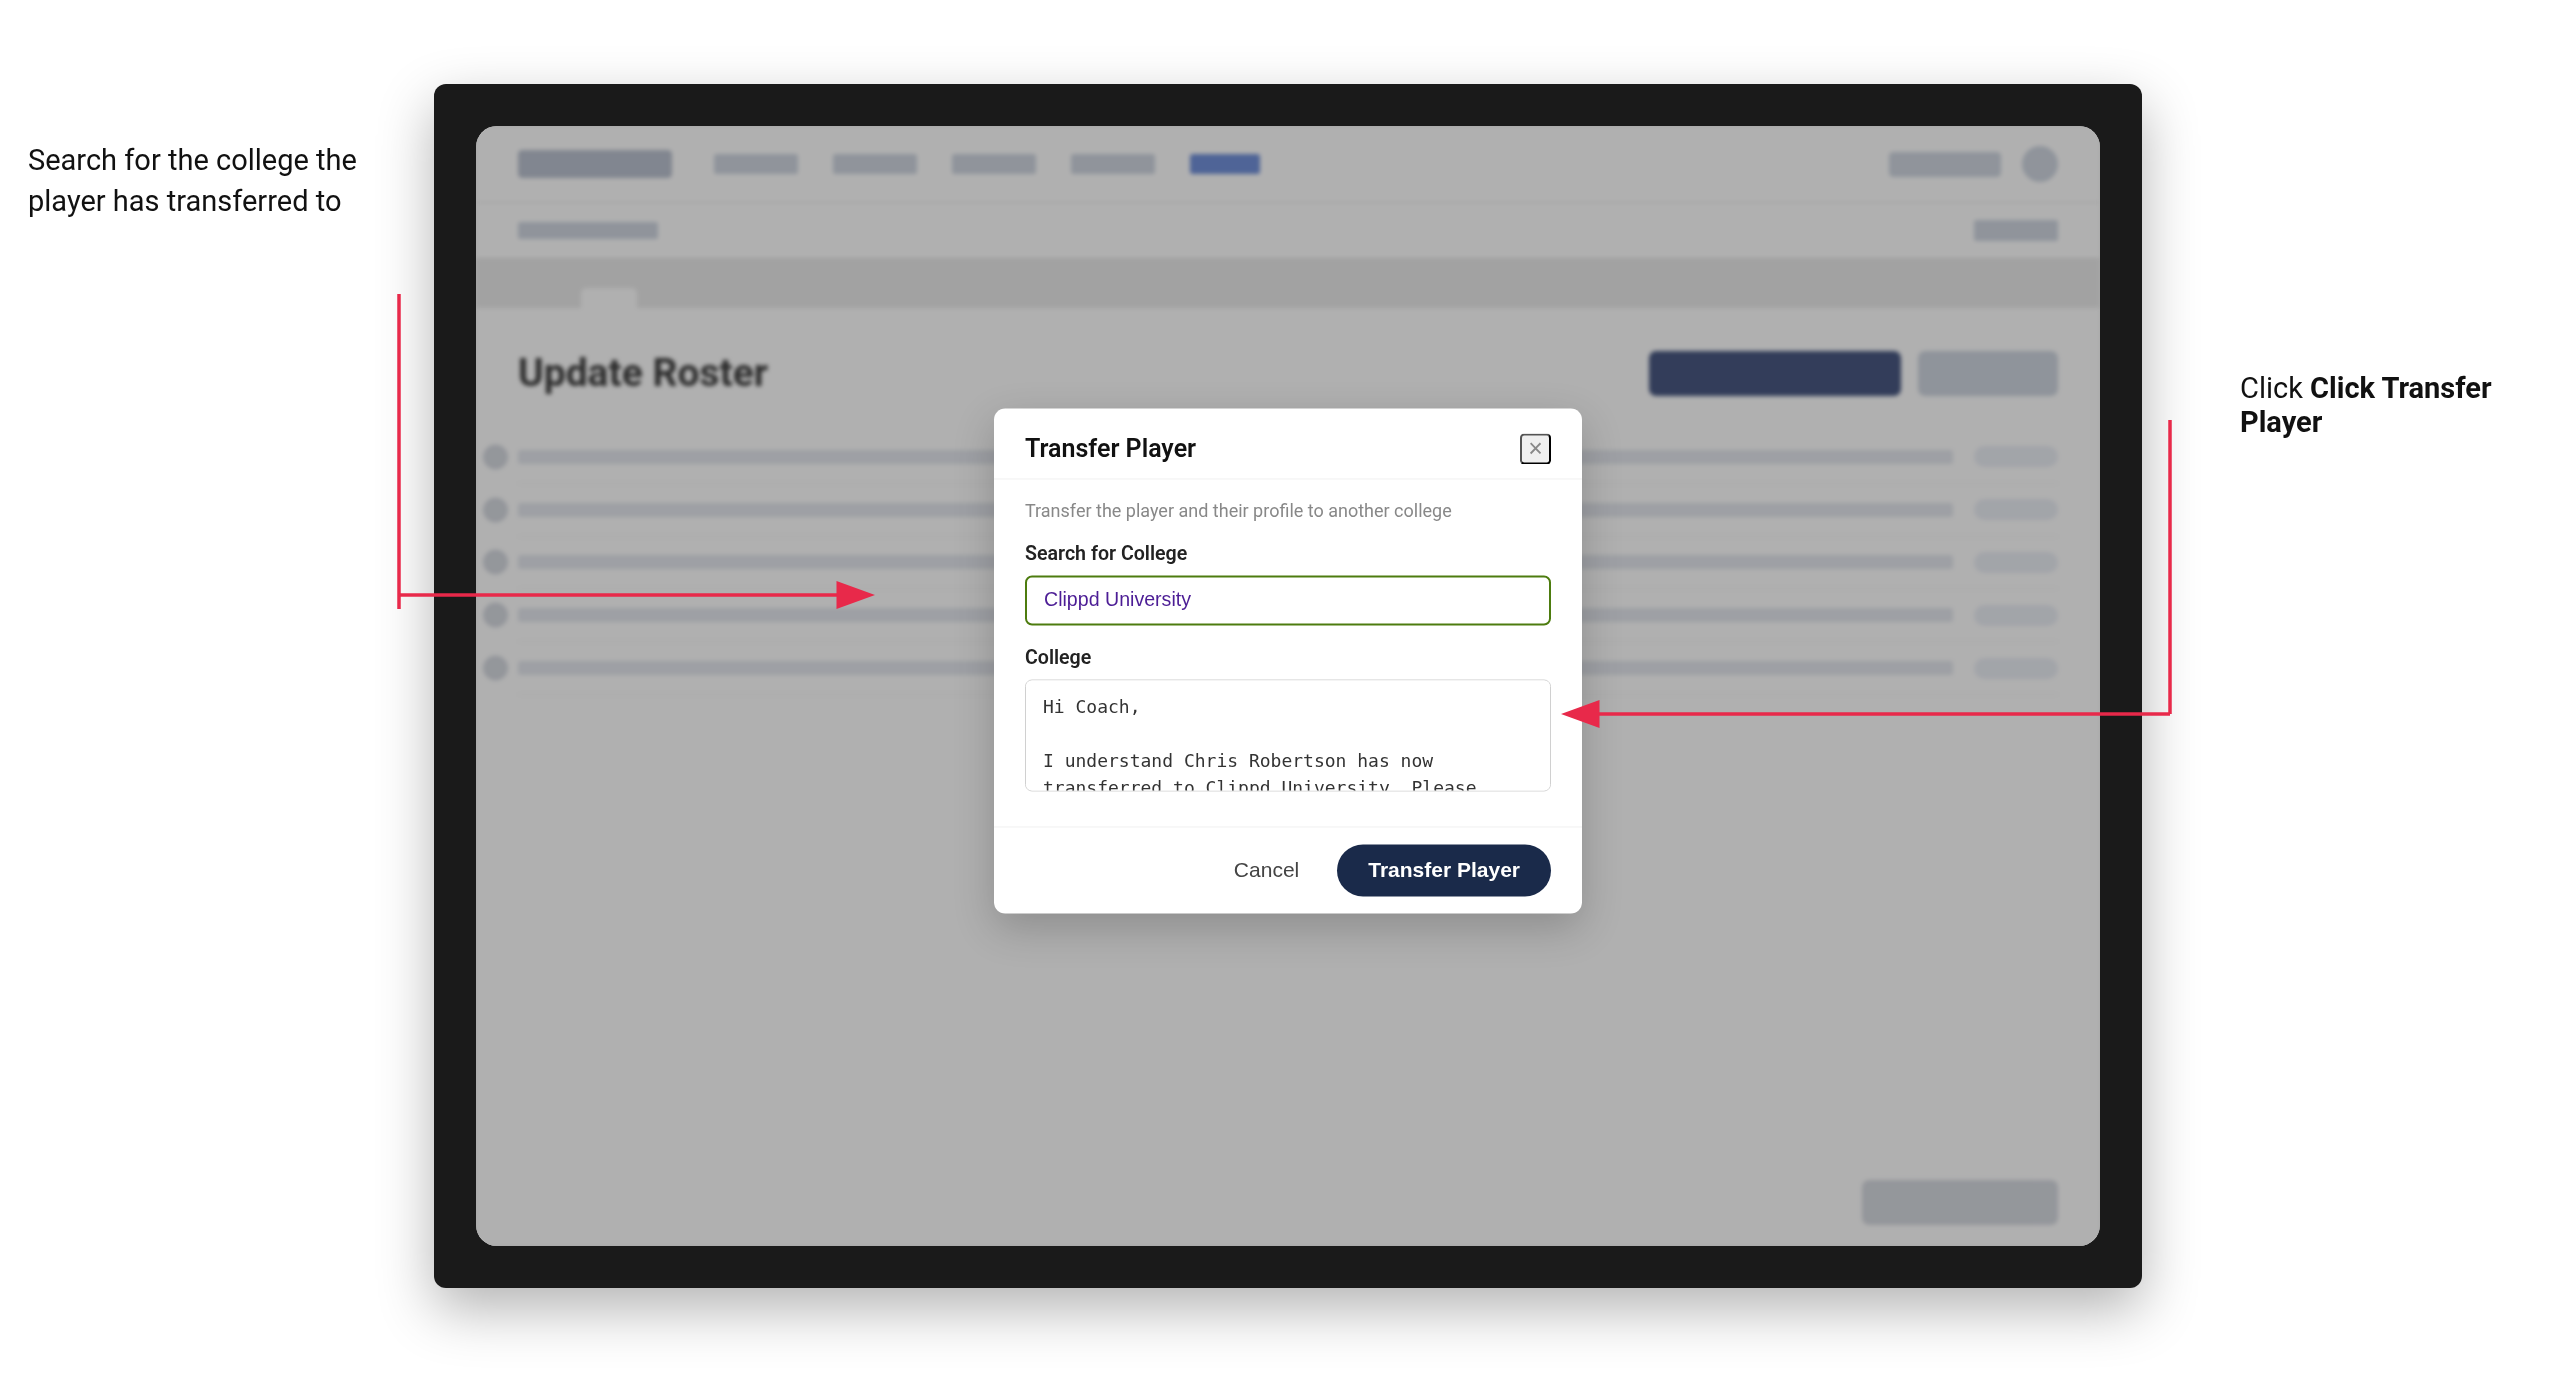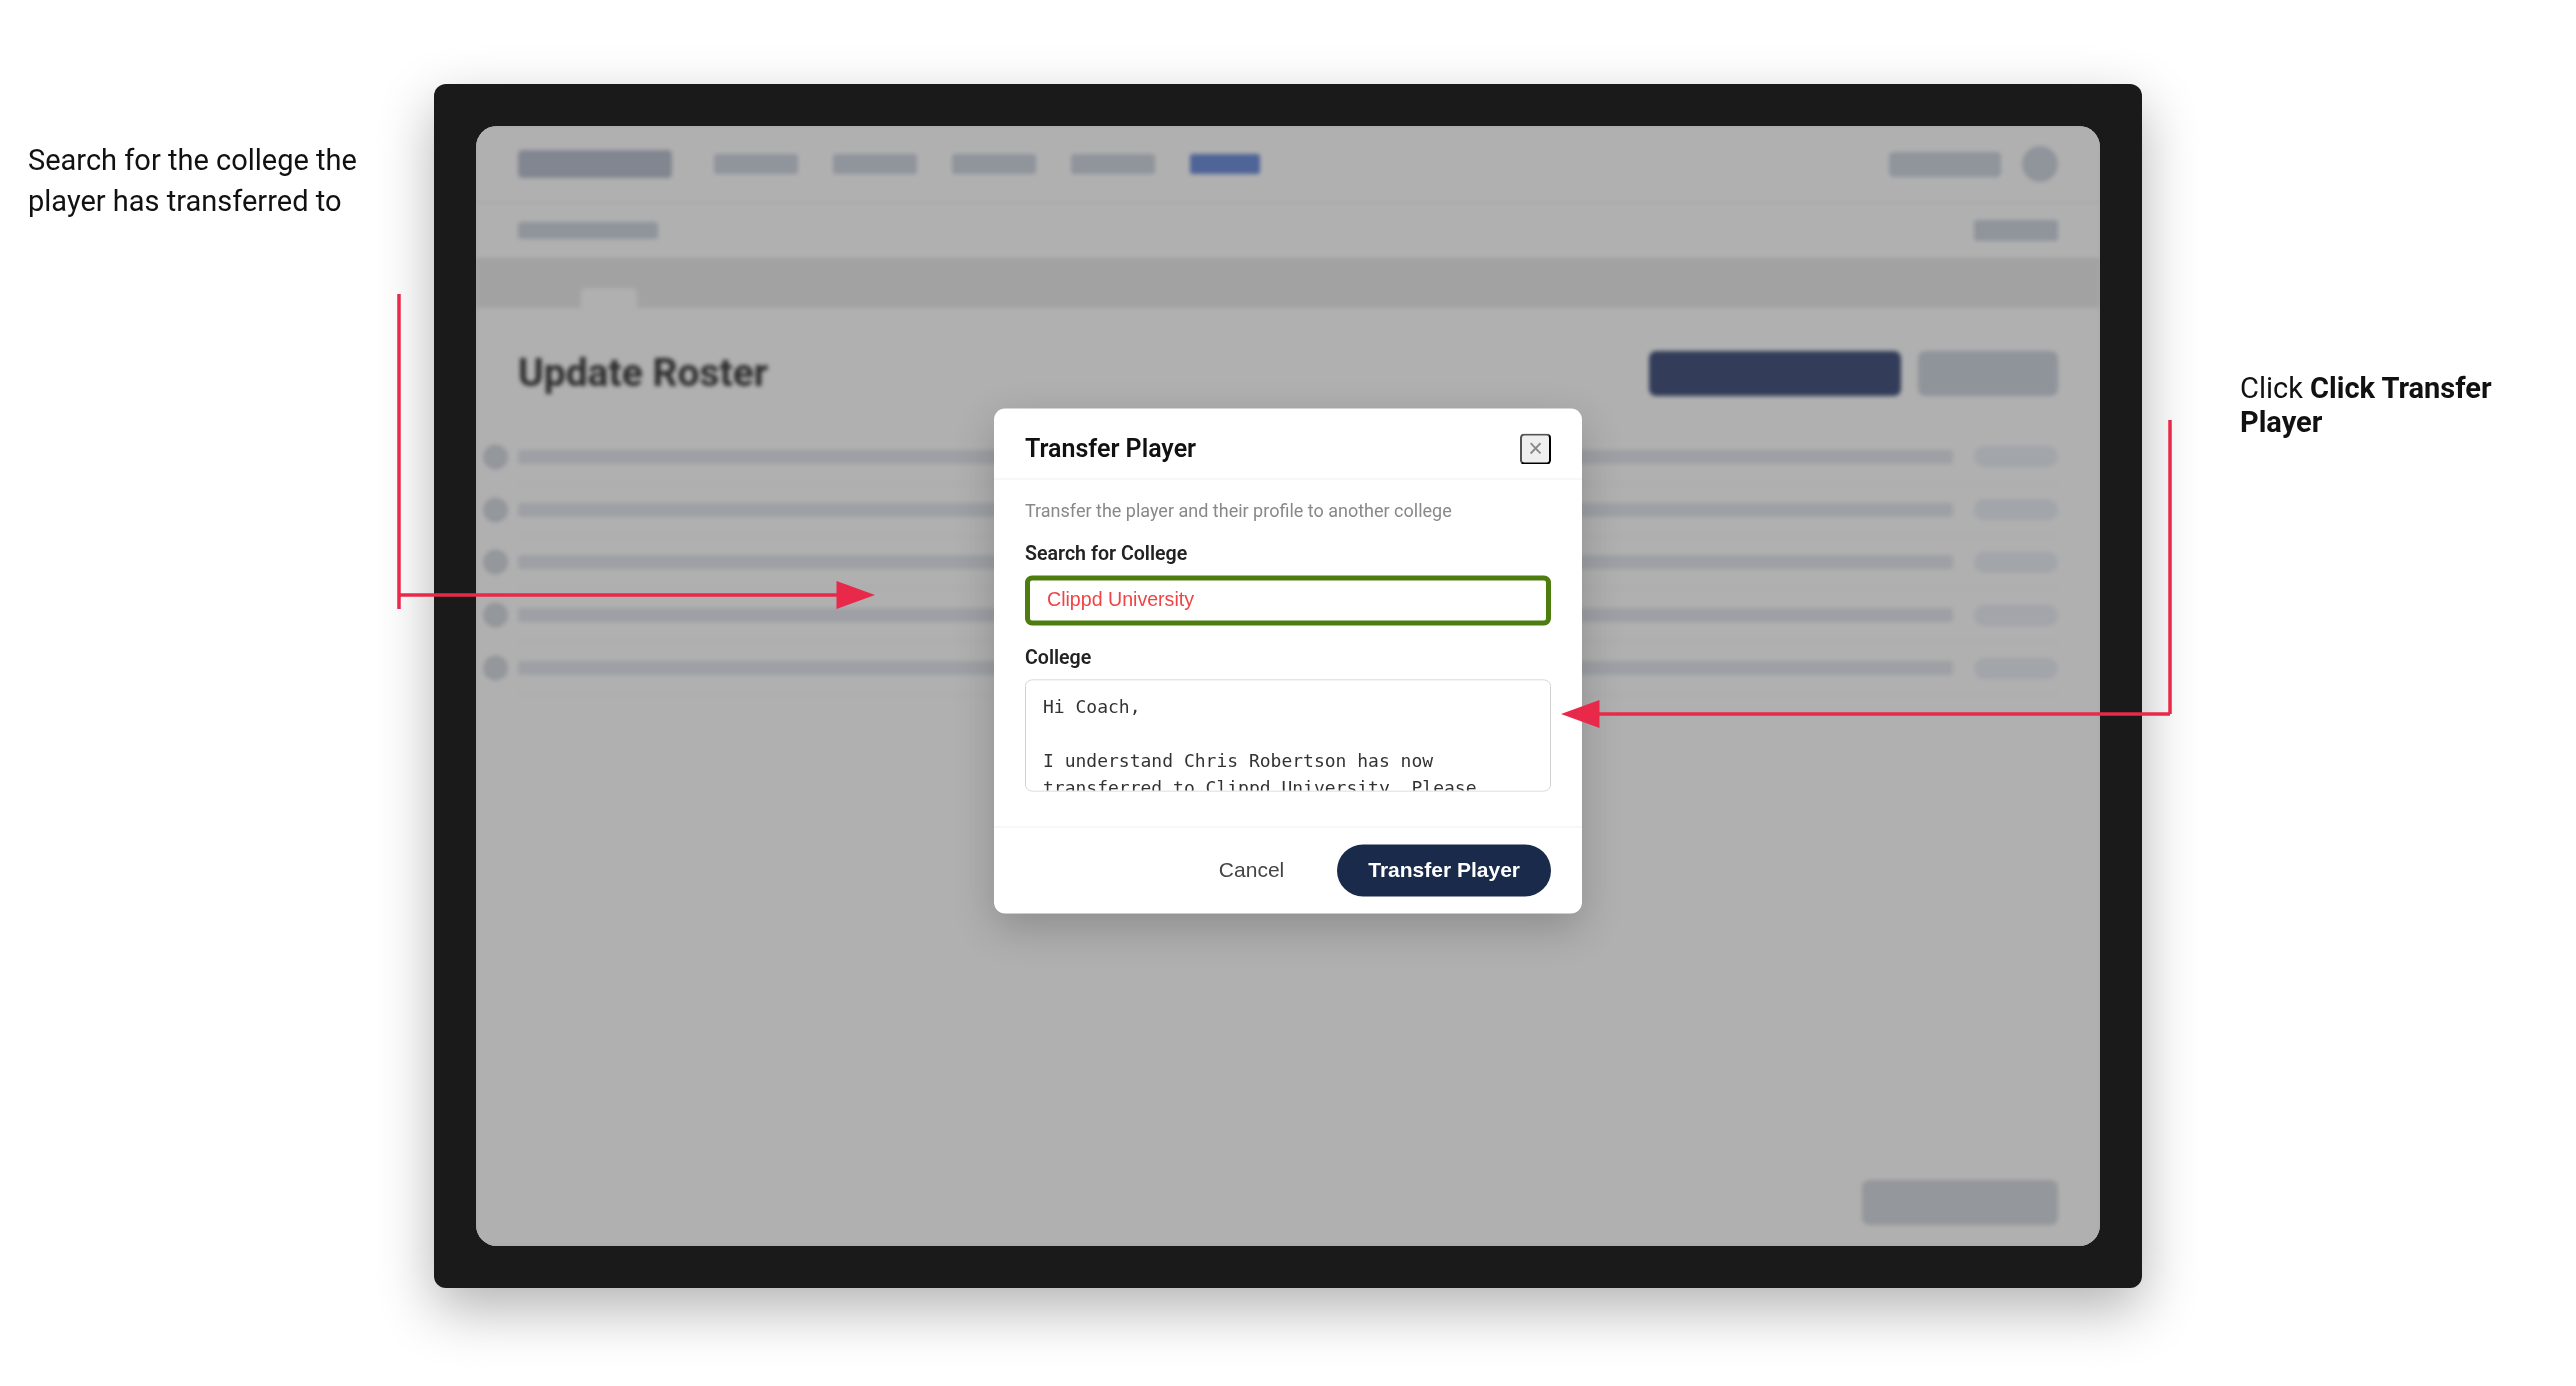--- a/index.html
+++ b/index.html
@@ -331,25 +331,25 @@
       font-size: 19.6px;
       font-weight: 600;
       color: #222;
       margin-bottom: 9.8px;
       display: block;
     }
 
     .form-input {
       width: 100%;
       height: 50px;
-      border: 5px solid #4d7c0f;
+      border: 2px solid #4d7c0f;
       border-radius: 7px;
       padding: 0 17px;
       font-size: 19.6px;
-      color: #ef4444;
+      color: #4c1d95;
       margin-bottom: 21px;
       outline: none;
     }
 
     .form-textarea {
       width: 100%;
       height: 112px;
       border: 1px solid #d0d0d0;
       border-radius: 7px;
       padding: 13px 17px;
@@ -360,21 +360,21 @@
       outline: none;
       margin-bottom: 7px;
     }
 
     .modal-footer {
       display: flex;
       align-items: center;
       justify-content: flex-end;
       padding: 17px 31px;
       border-top: 0.7px solid #f0f0f0;
-      gap: 32px;
+      gap: 17px;
     }
 
     .btn-cancel {
       background: none;
       border: none;
       font-size: 21px;
       color: #444;
       cursor: pointer;
       padding: 11.2px 21px;
     }

